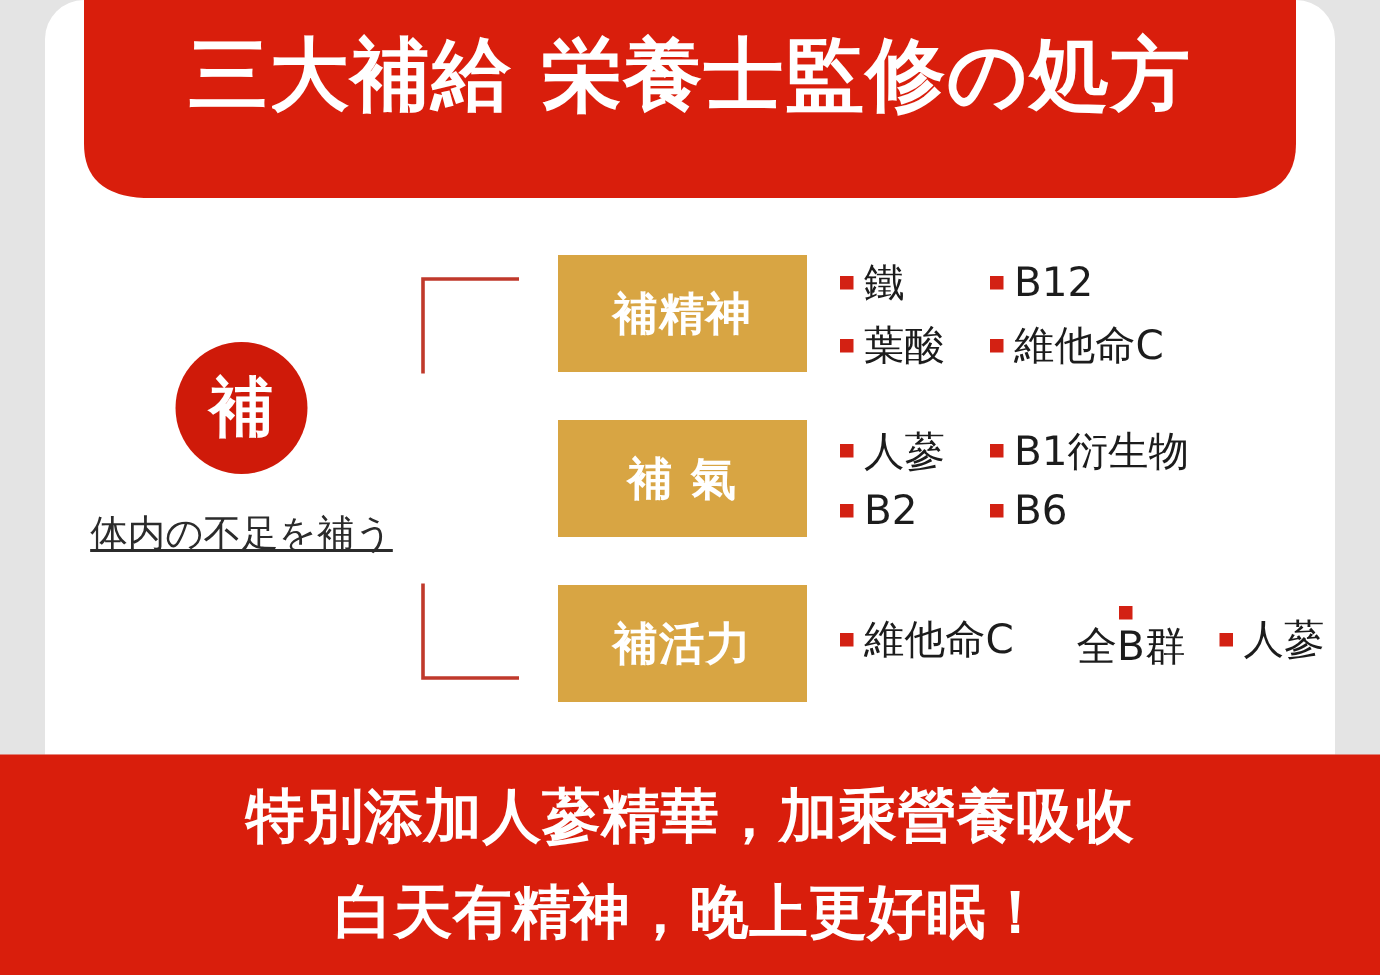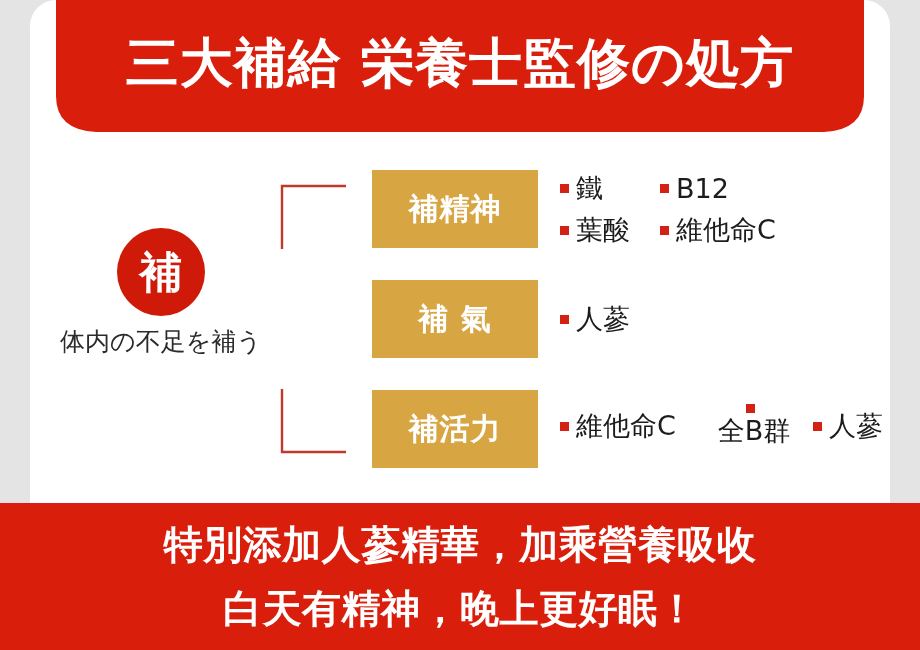--- a/index.html
+++ b/index.html
@@ -42,21 +42,21 @@
     width: 920px;
     height: 140px;
     overflow: hidden;
     pointer-events: none;
   }
   .header-svg { display: block; }
 
   .header-title {
     position: absolute;
     left: 0;
-    top: 36px;
+    top: 24px;
     width: 920px;
     text-align: center;
     color: #ffffff;
     font-size: 53px;
     line-height: 1.0;
     font-weight: 700;
     letter-spacing: 1px;
     white-space: nowrap;
     font-family: "DejaVu Sans", "Liberation Sans", sans-serif;
   }
@@ -75,26 +75,27 @@
     margin: 0 auto;
     border-radius: 50%;
     background: #cf1a09;
     color: #ffffff;
     font-size: 43px;
     font-weight: 700;
     line-height: 88px;
     text-align: center;
   }
   .badge-caption {
-    margin-top: 9px;
+    margin-top: 23px;
     color: #2b2b2b;
     font-size: 25px;
     font-weight: 500;
     letter-spacing: 0px;
     white-space: nowrap;
+    text-decoration: underline;
   }
 
   
   .bracket {
     position: absolute;
     left: 276px;
     top: 183px;
     width: 72px;
     height: 272px;
     pointer-events: none;
@@ -239,20 +240,34 @@
   </div>
 
   <div class="row row-2">
     <div class="gold-box">補 氣</div>
     <div class="items">
       <div class="item-line">
         <span class="item">
           <span class="bullet"></span>
           <span>人蔘</span>
         </span>
+        <span class="item">
+          <span class="bullet"></span>
+          <span>B1衍生物</span>
+        </span>
+      </div>
+      <div class="item-line">
+        <span class="item">
+          <span class="bullet"></span>
+          <span>B2</span>
+        </span>
+        <span class="item">
+          <span class="bullet"></span>
+          <span>B6</span>
+        </span>
       </div>
     </div>
   </div>
 
   <div class="row row-3">
     <div class="gold-box">補活力</div>
     <div class="items">
       <div class="item-line">
         <span class="item">
           <span class="bullet"></span>

